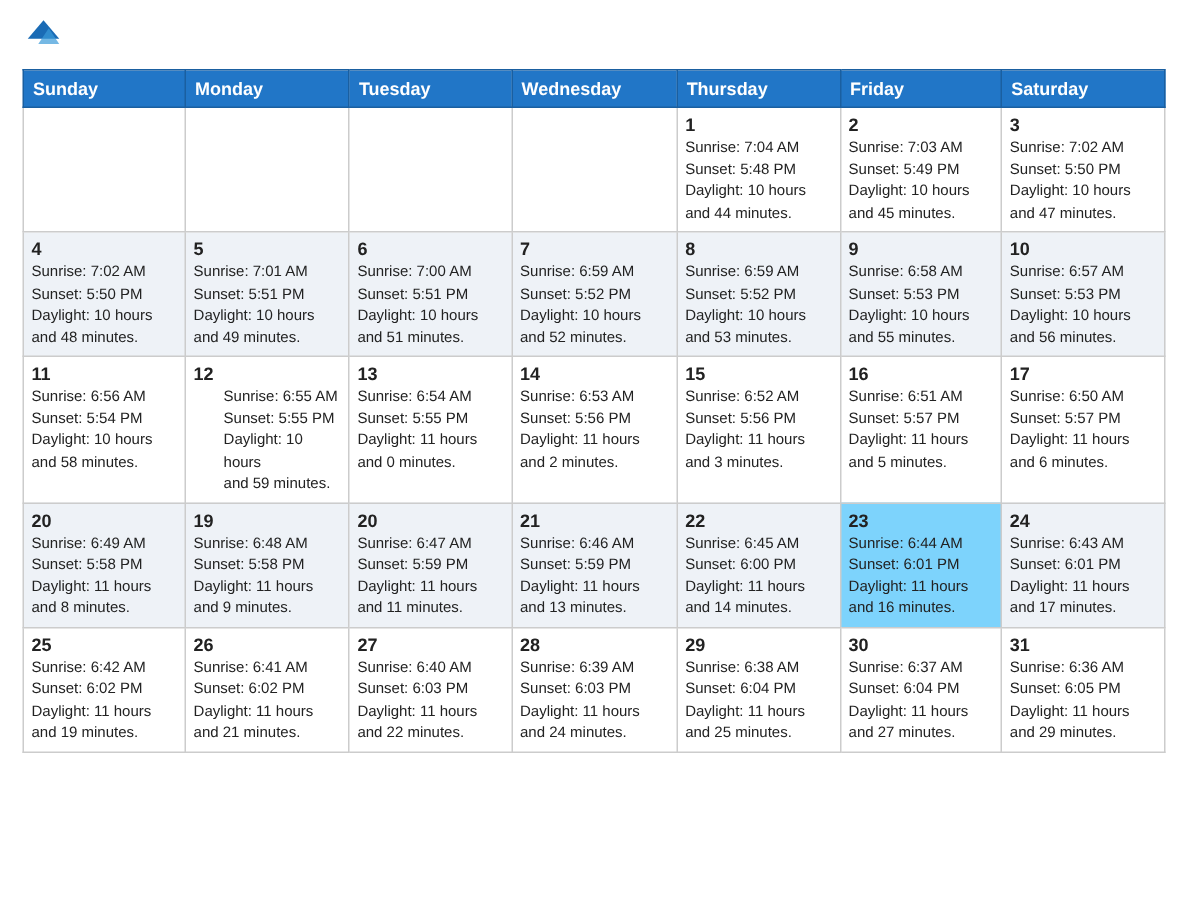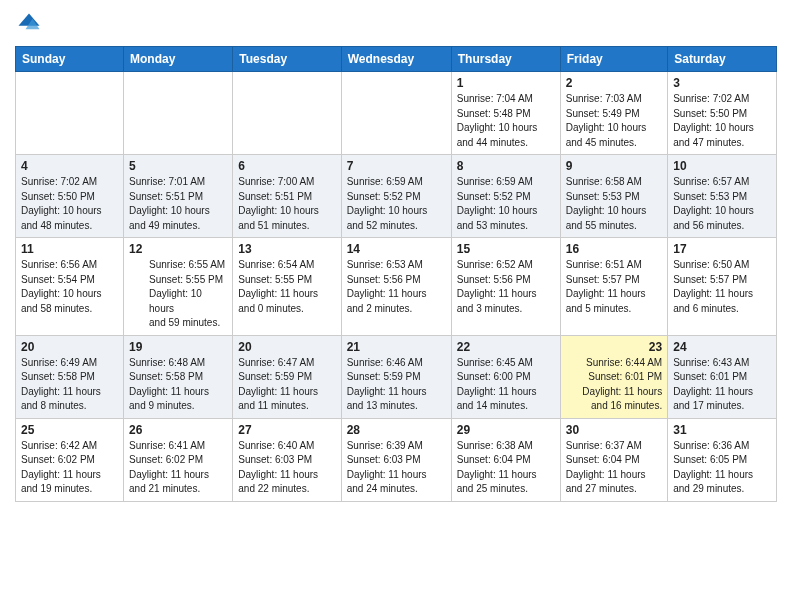--- a/index.html
+++ b/index.html
@@ -288,21 +288,21 @@
 Daylight: 11 hours
 and 13 minutes.</div>
           </td>
           <td style="background: rgb(238, 242, 247);">
             <span class="day-num">22</span>
             <div class="day-info" style="white-space: pre-line;">Sunrise: 6:45 AM
 Sunset: 6:00 PM
 Daylight: 11 hours
 and 14 minutes.</div>
           </td>
-          <td style="background: #fef9c3; text-align: right;">
+          <td style="background: #7dd3fc;">
             <span class="day-num">23</span>
             <div class="day-info" style="white-space: pre-line;">Sunrise: 6:44 AM
 Sunset: 6:01 PM
 Daylight: 11 hours
 and 16 minutes.</div>
           </td>
           <td style="background: rgb(238, 242, 247);">
             <span class="day-num">24</span>
             <div class="day-info" style="white-space: pre-line;">Sunrise: 6:43 AM
 Sunset: 6:01 PM

